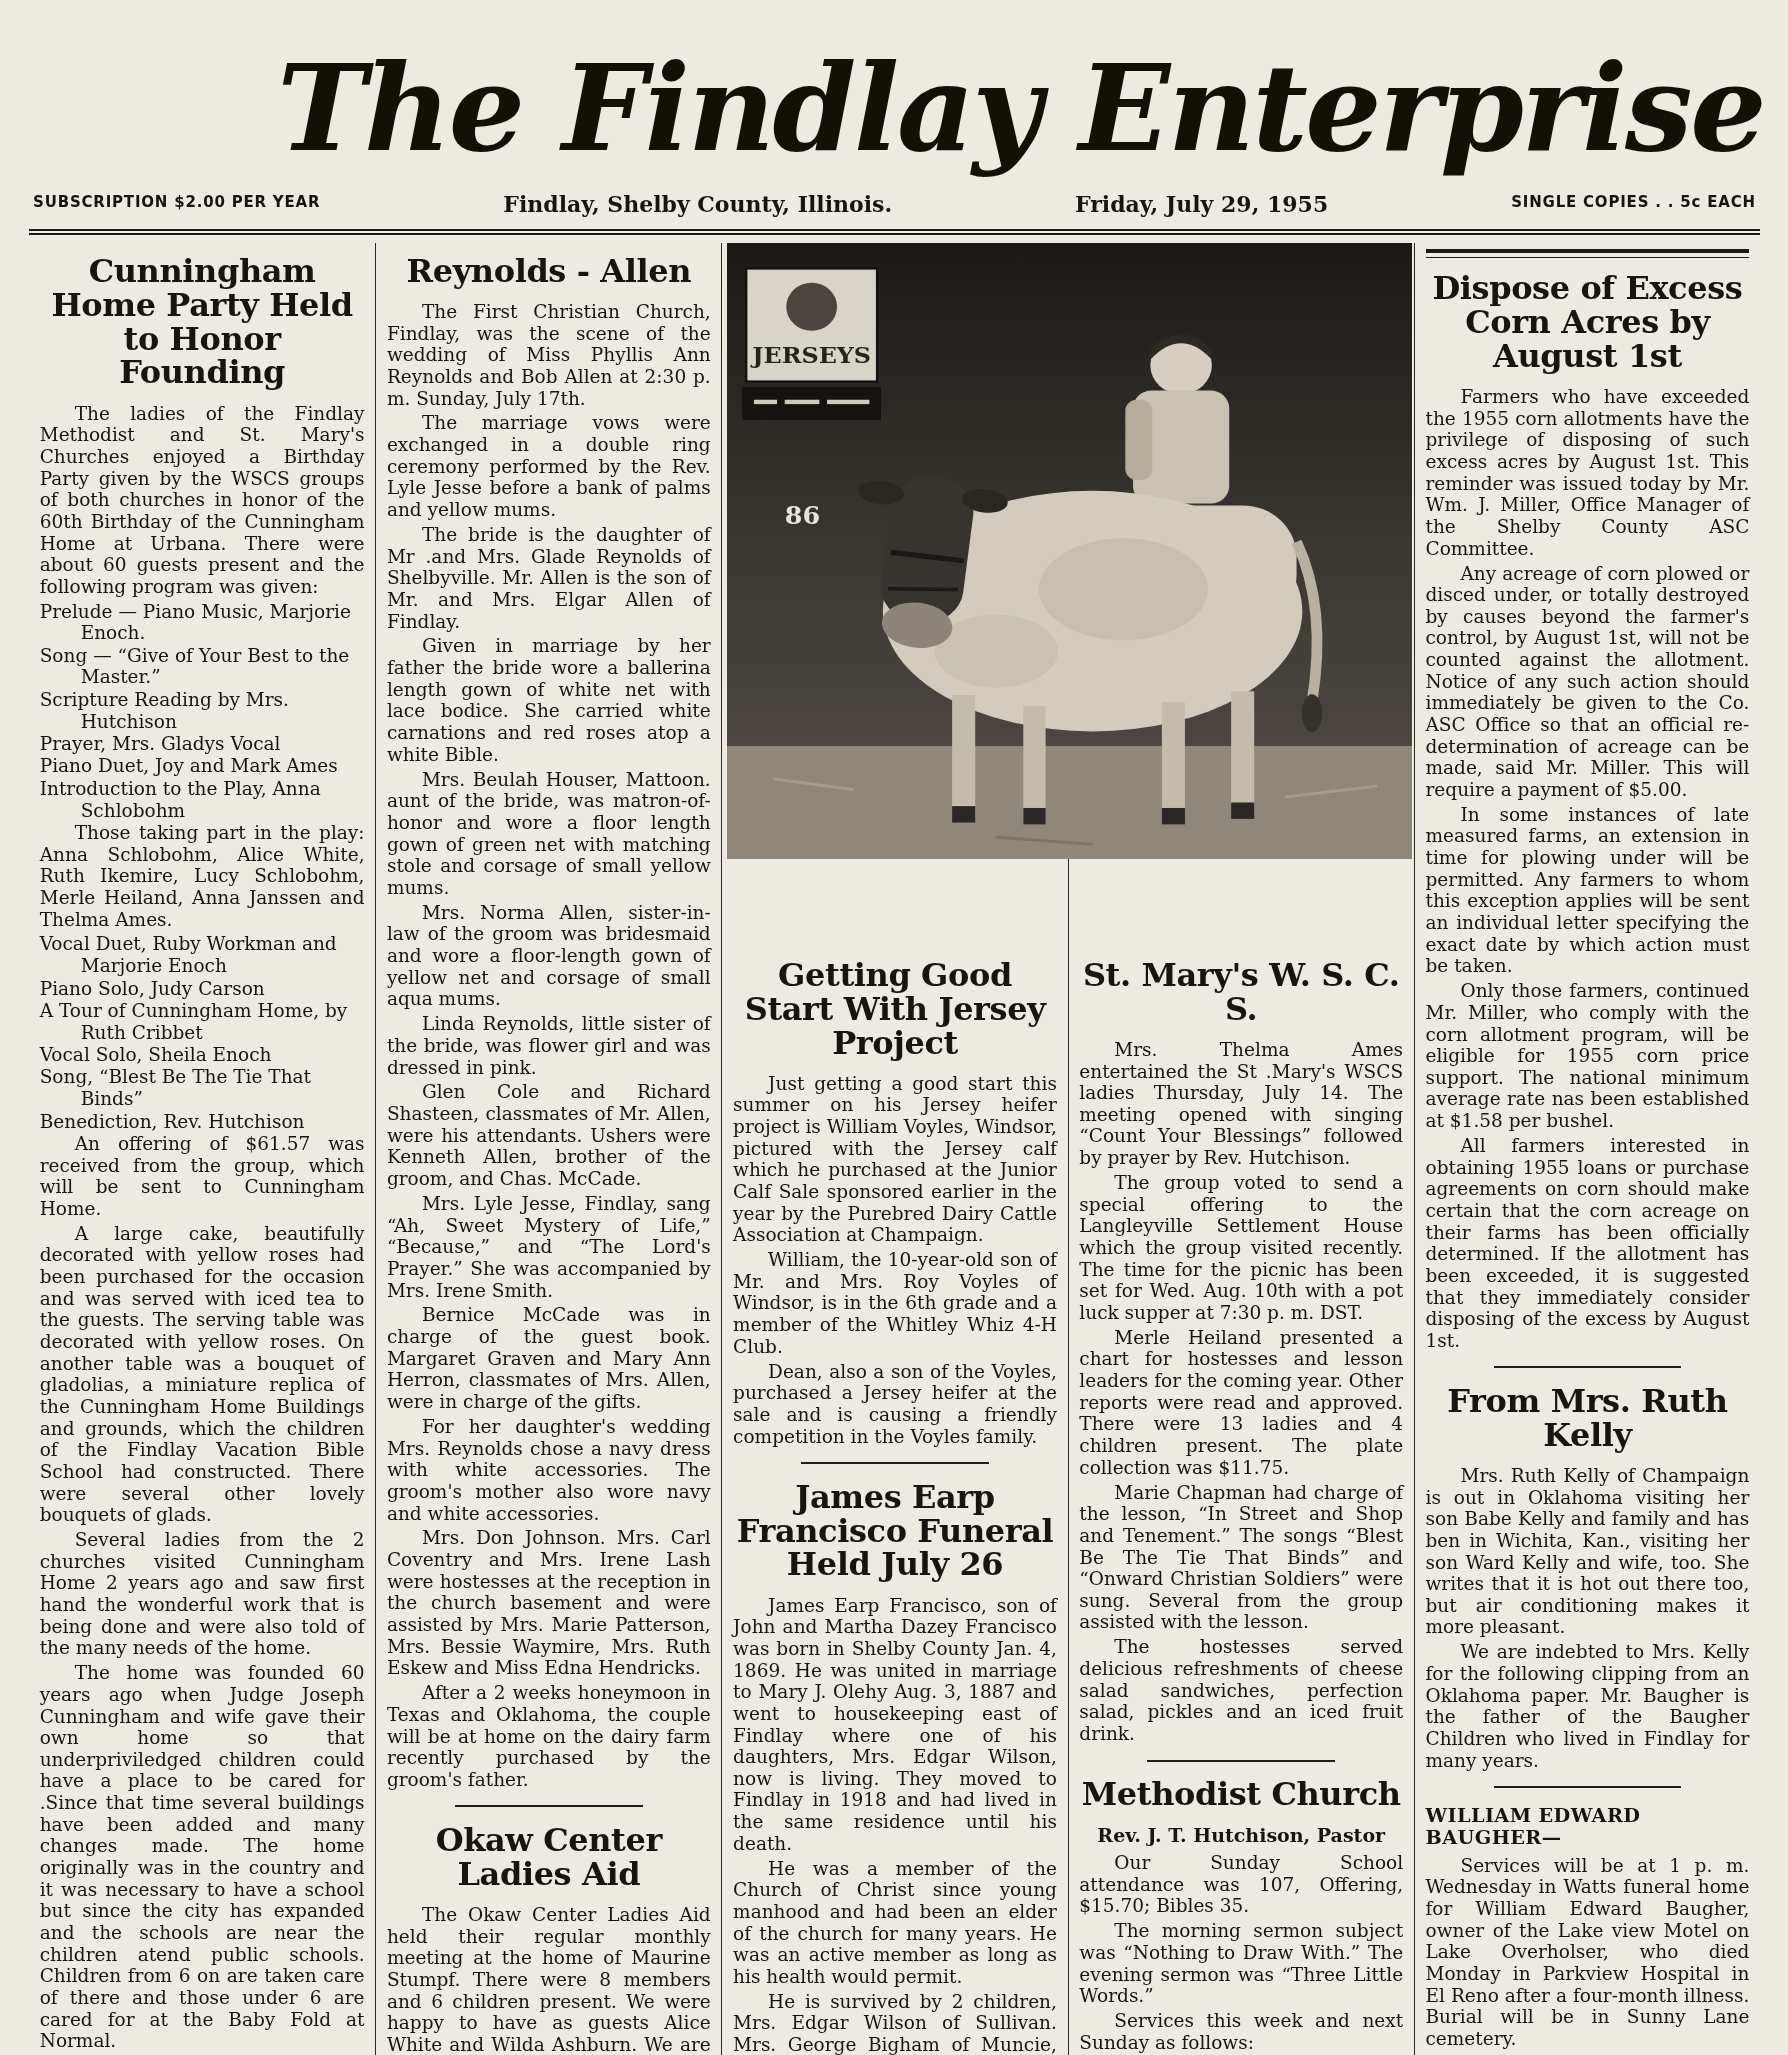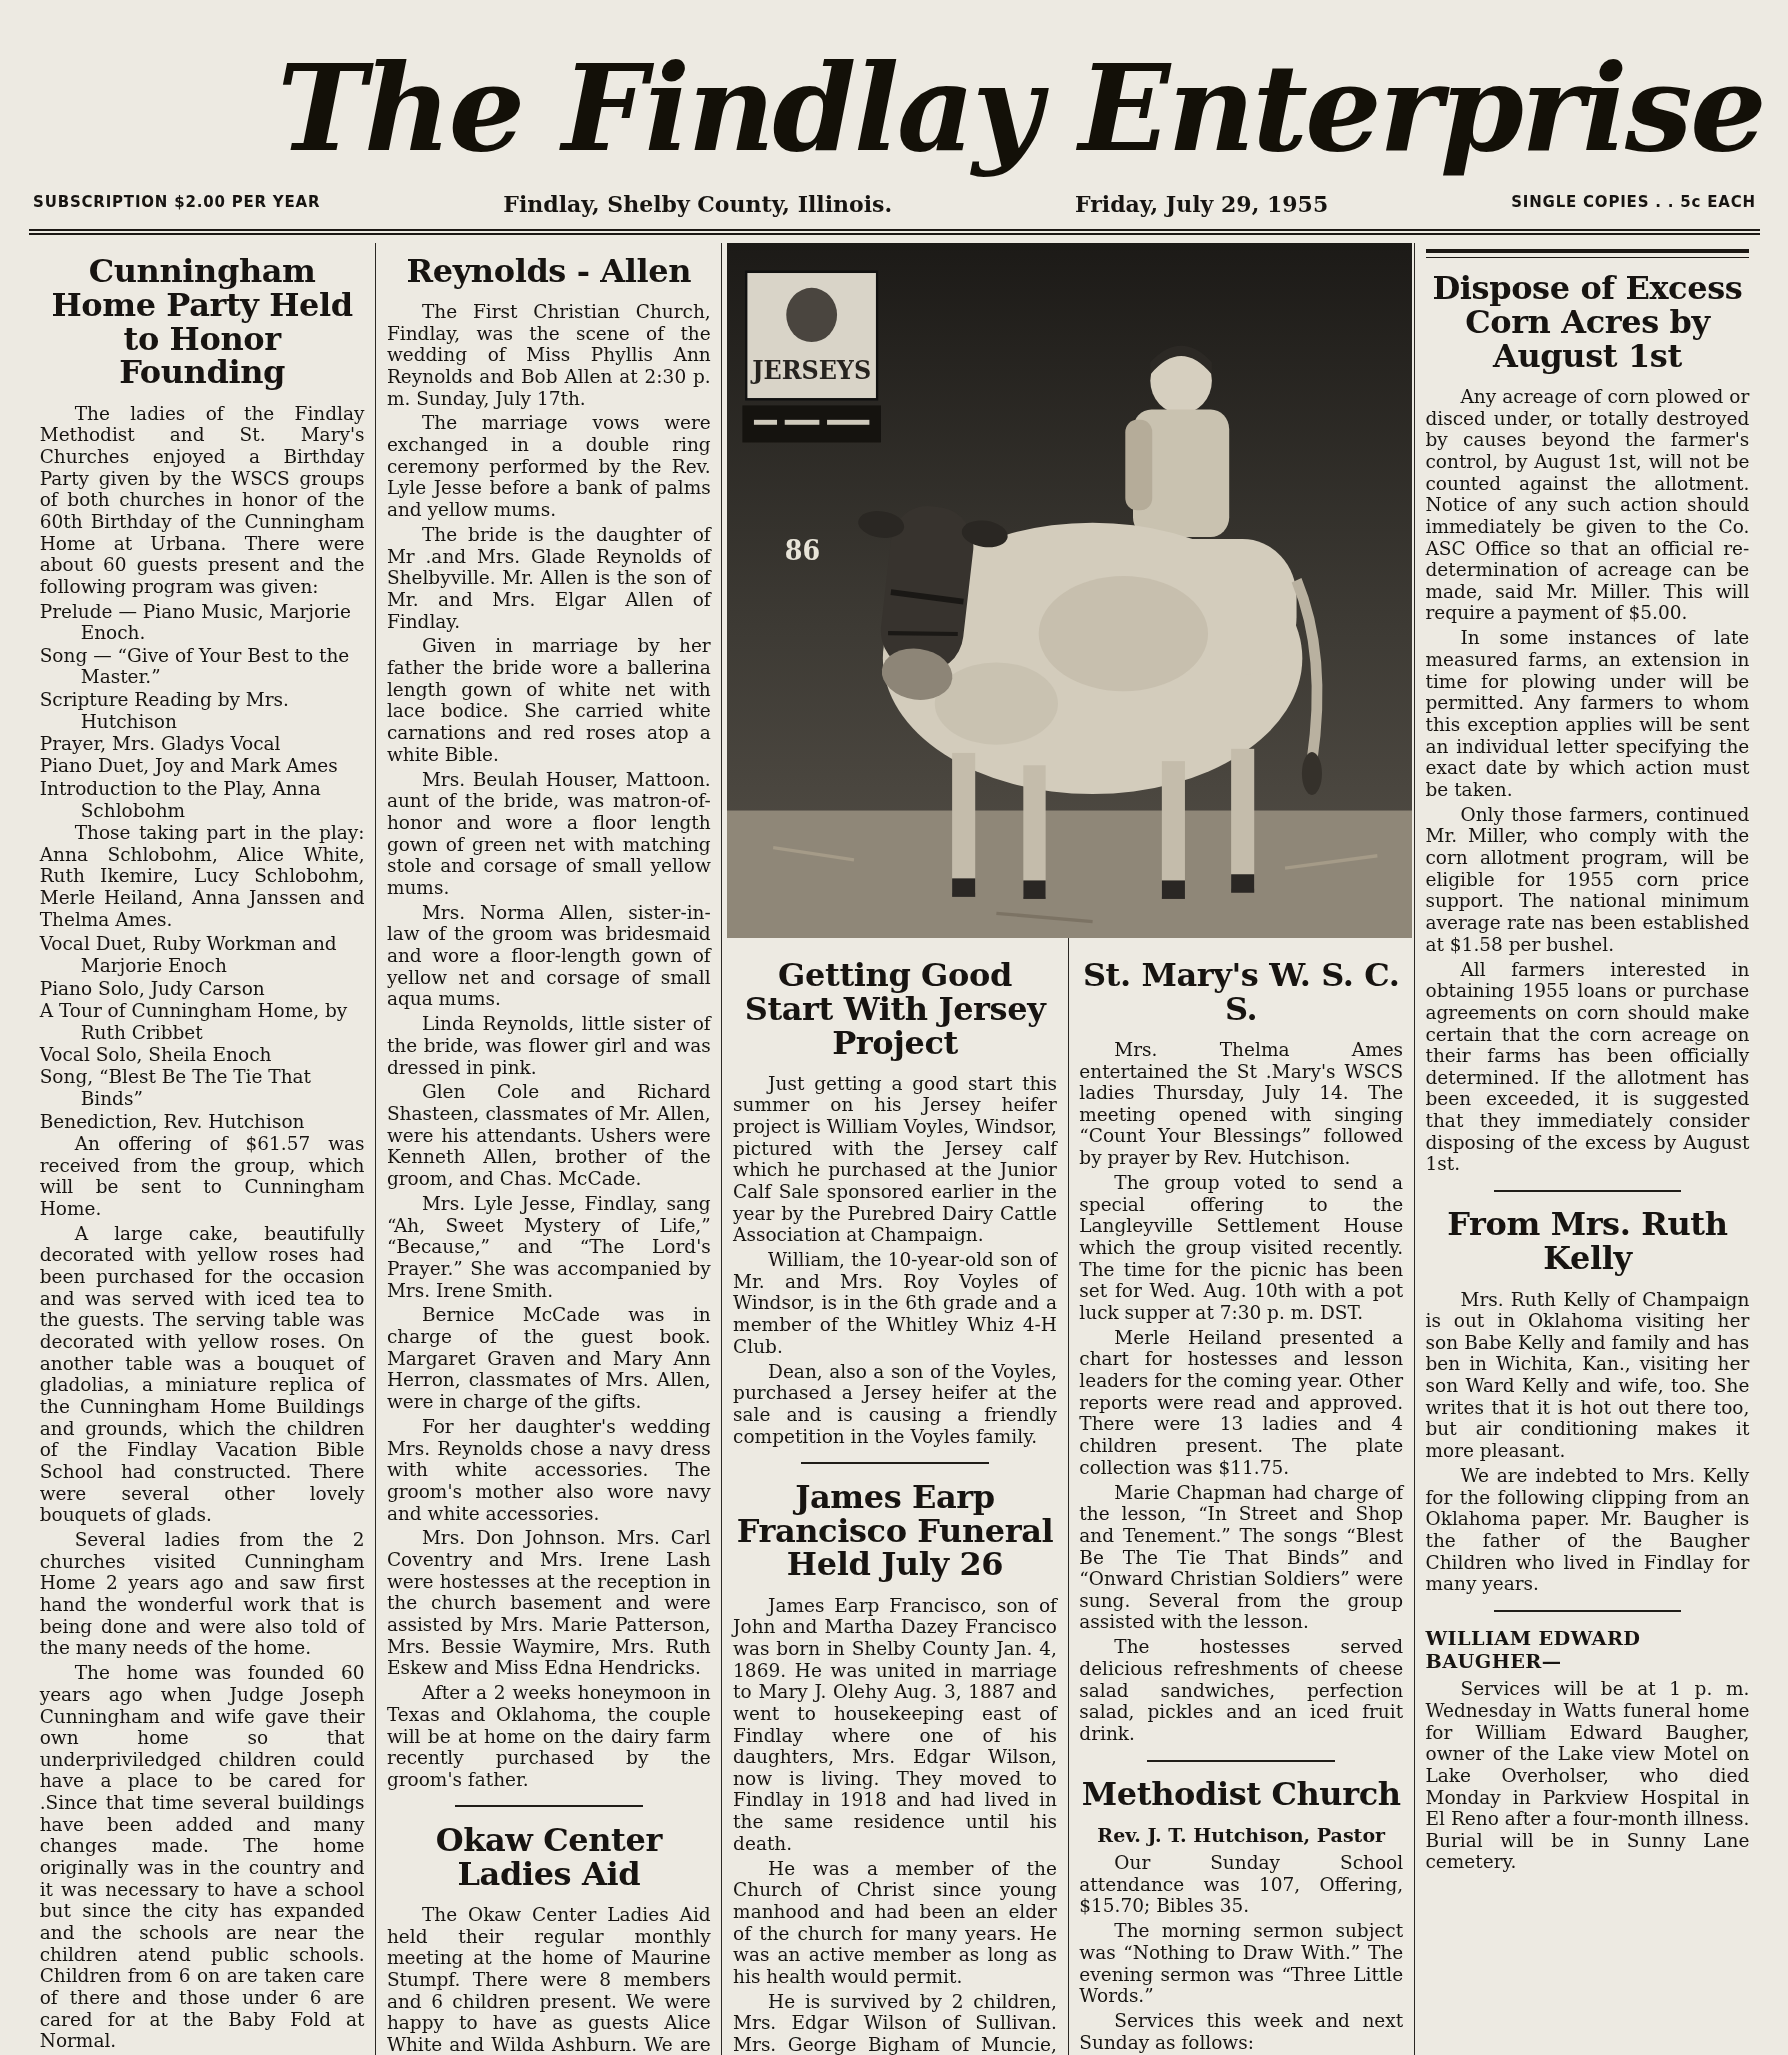--- a/index.html
+++ b/index.html
@@ -73,21 +73,21 @@
     border-bottom:1.6px solid #1b1814;
     height:4.1px;margin:0 0 14px;
   }
   .spacer{height:704px;}
   
   .photo{
     position:absolute;
     top:0;
     left:calc(40% + 5.8px);
     width:calc(40% - 7.4px);
-    height:695px;
+    height:616px;
     margin:0;
     background:#7dd3fc;
   }
   .photo svg{width:100%;height:100%;display:block;}
 </style>
 </head>
 <body>
 
 <header class="masthead">
   <h1>The Findlay Enterprise</h1>
@@ -164,20 +164,21 @@
       <div class="blk hr"></div>
       <div class="blk h">Methodist Church</div>
       <div class="blk sub">Rev. J. T. Hutchison, Pastor</div>
       <div class="blk p">Our Sunday School attendance was 107, Offering, $15.70; Bibles 35.</div>
       <div class="blk p">The morning sermon subject was “Nothing to Draw With.”  The evening sermon was “Three Little Words.”</div>
       <div class="blk p">Services this week and next Sunday as follows:</div>
     </section>
   <section class="col">
       <div class="blk dblrule"></div>
       <div class="blk h">Dispose of Excess Corn Acres by August 1st</div>
+      <div class="blk p">Farmers who have exceeded the 1955 corn allotments have the privilege of disposing of such excess acres by August 1st. This reminder was issued today by Mr. Wm. J. Miller, Office Manager of the Shelby County ASC Committee.</div>
       <div class="blk p">Any acreage of corn plowed or disced under, or totally destroyed by causes beyond the farmer's control, by August 1st, will not be counted against the allotment. Notice of any such action should immediately be given to the Co. ASC Office so that an official re-determination of acreage can be made, said Mr. Miller. This will require a payment of $5.00.</div>
       <div class="blk p">In some instances of late measured farms, an extension in time for plowing under will be permitted. Any farmers to whom this exception applies will be sent an individual letter specifying the exact date by which action must be taken.</div>
       <div class="blk p">Only those farmers, continued Mr. Miller, who comply with the corn allotment program, will be eligible for 1955 corn price support. The national minimum average rate nas been established at $1.58 per bushel.</div>
       <div class="blk p">All farmers interested in obtaining 1955 loans or purchase agreements on corn should make certain that the corn acreage on their farms has been officially determined. If the allotment has been exceeded, it is suggested that they immediately consider disposing of the excess by August 1st.</div>
       <div class="blk hr"></div>
       <div class="blk h">From Mrs. Ruth Kelly</div>
       <div class="blk p">Mrs. Ruth Kelly of Champaign is out in Oklahoma visiting her son Babe Kelly and family and has ben in Wichita, Kan., visiting her son Ward Kelly and wife, too. She writes that it is hot out there too, but air conditioning makes it more pleasant.</div>
       <div class="blk p">We are indebted to Mrs. Kelly for the following clipping from an Oklahoma paper. Mr. Baugher is the father of the Baugher Children who lived in Findlay for many years.</div>
       <div class="blk hr"></div>
       <div class="blk subcaps">WILLIAM EDWARD BAUGHER—</div>

